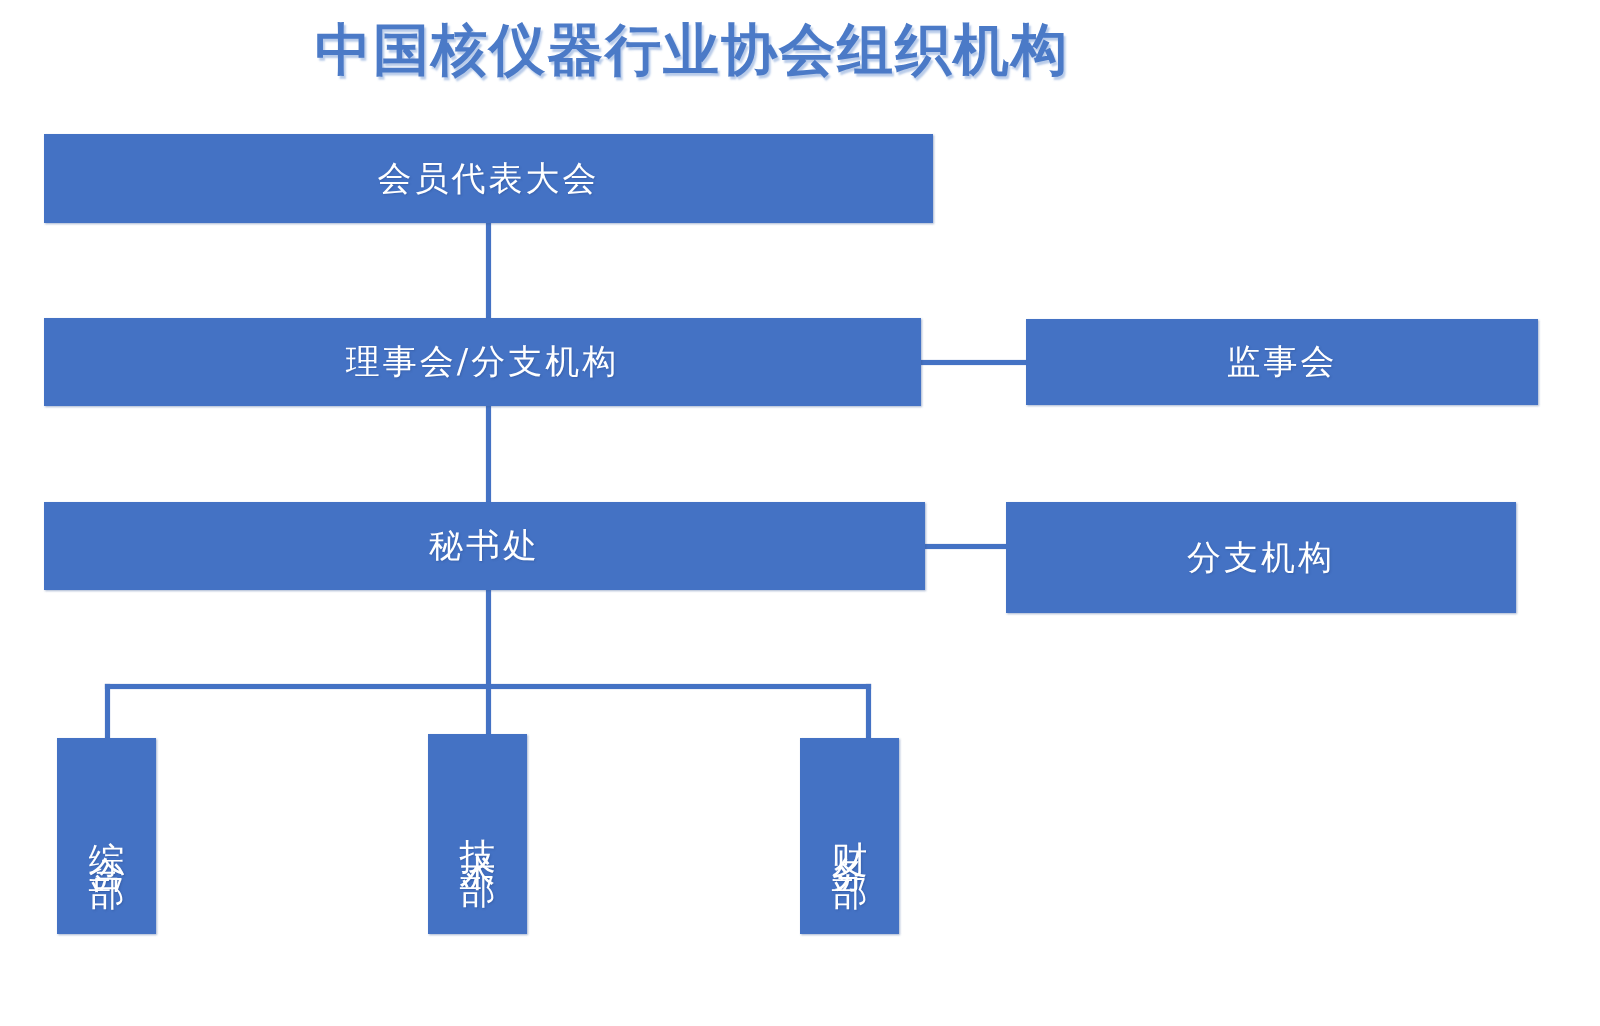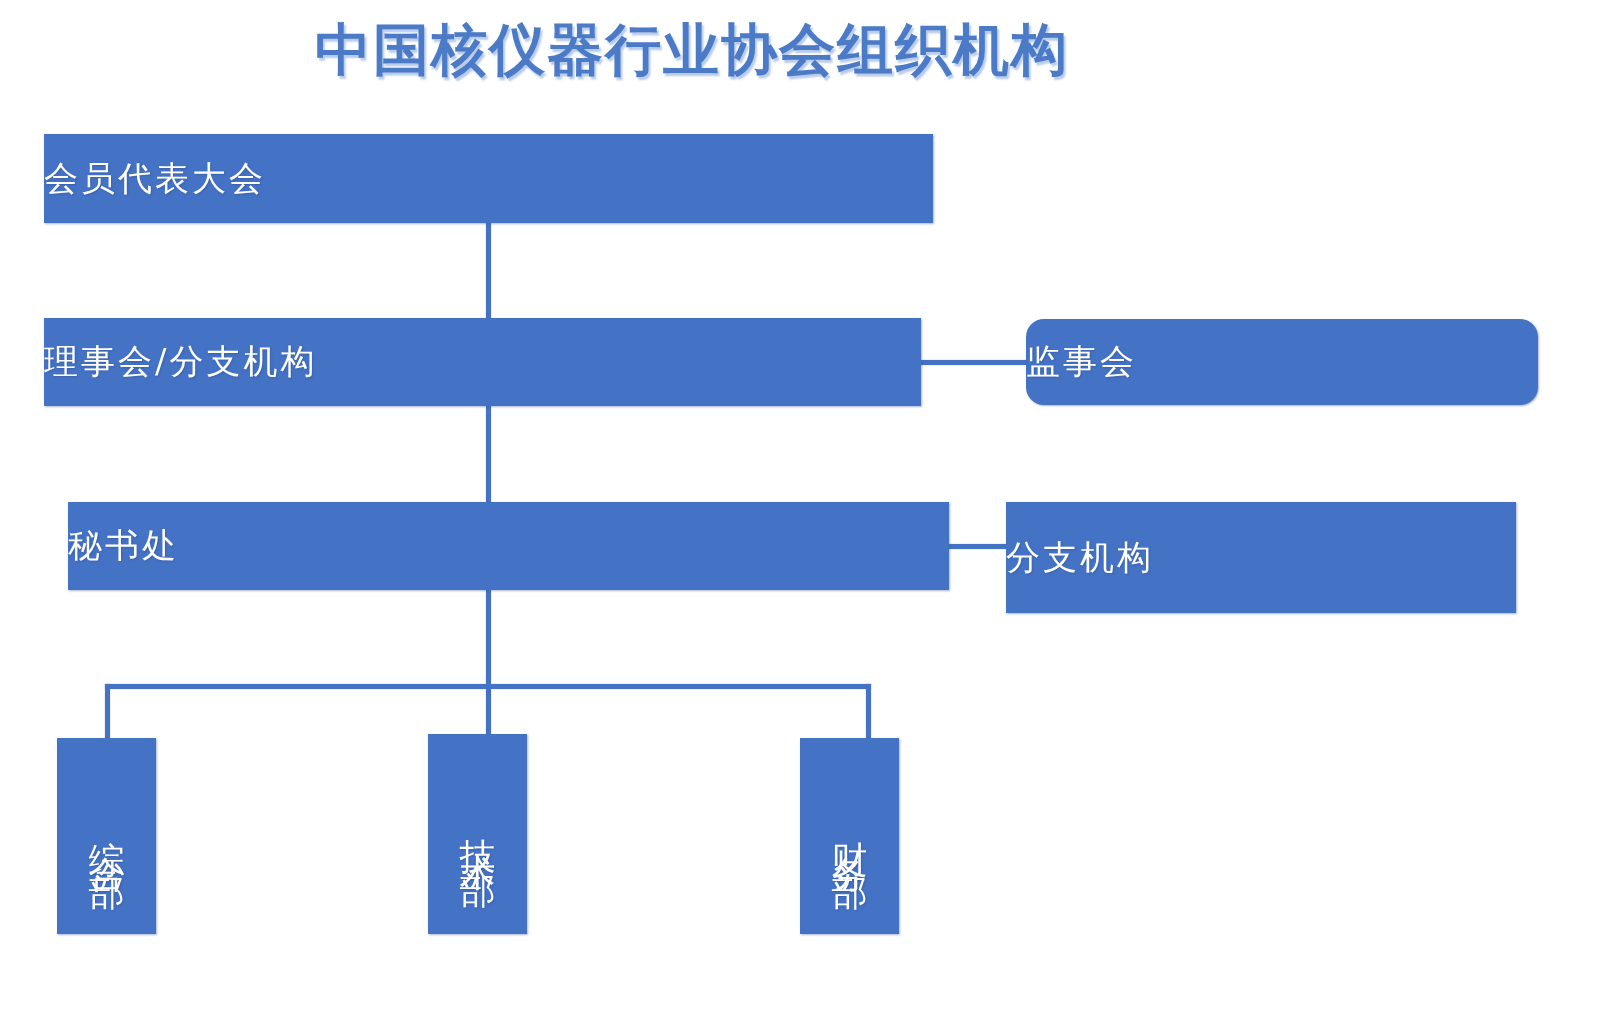--- a/index.html
+++ b/index.html
@@ -40,21 +40,21 @@
     font-family: "DejaVu Serif", "Liberation Serif", serif;
   }
 
   
   .node {
     position: absolute;
     background: #4472C4;
     box-sizing: border-box;
     display: flex;
     align-items: center;
-    justify-content: flex-start;
+    justify-content: center;
     color: #FFFFFF;
     box-shadow: 1px 1px 2px rgba(60,90,150,0.45);
   }
   .node .node-label {
     font-size: 34px;
     line-height: 1.15;
     font-weight: 400;
     color: #FFFFFF;
     letter-spacing: 3px;
     white-space: nowrap;
@@ -107,25 +107,25 @@
   <div class="conn v" style="left:866px; top:684px; height:56px;"></div>
 
   <div class="node" style="left:44px; top:134px; width:889px; height:89px;">
     <span class="node-label">会员代表大会</span>
   </div>
 
   <div class="node" style="left:44px; top:318px; width:877px; height:88px;">
     <span class="node-label">理事会/分支机构</span>
   </div>
 
-  <div class="node" style="left:1026px; top:319px; width:512px; height:86px;border-radius:18px;">
+  <div class="node" style="left:1026px; top:319px; width:512px; height:86px;">
     <span class="node-label">监事会</span>
   </div>
 
-  <div class="node" style="left:44px; top:502px; width:881px; height:88px;margin-left:24px;">
+  <div class="node" style="left:44px; top:502px; width:881px; height:88px;">
     <span class="node-label">秘书处</span>
   </div>
 
   <div class="node" style="left:1006px; top:502px; width:510px; height:111px;">
     <span class="node-label">分支机构</span>
   </div>
 
   <div class="node vertical" style="left:57px; top:738px; width:99px; height:196px;">
     <span class="node-label">综合部</span>
   </div>

